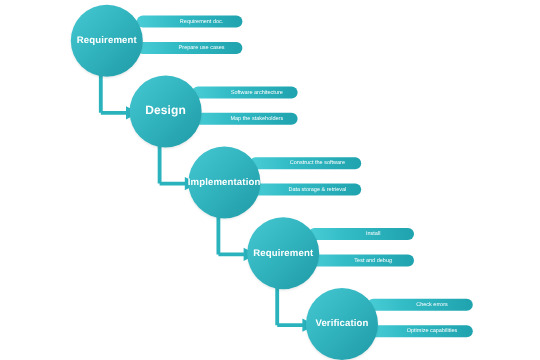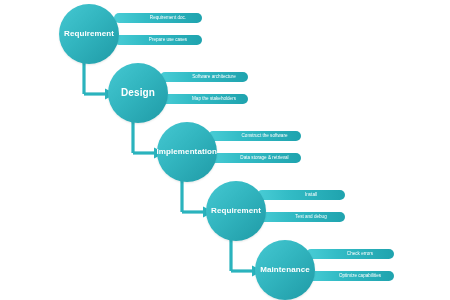--- a/index.html
+++ b/index.html
@@ -121,17 +121,17 @@
   </div>
 
   <div class="stage">
     <div class="pill" style="left:306px;top:249px;width:88px;height:10px;">
       <span class="pill-label" style="font-size:4.6px;">Check errors</span>
     </div>
     <div class="pill" style="left:306px;top:271px;width:88px;height:10px;">
       <span class="pill-label" style="font-size:4.6px;">Optimize capabilities</span>
     </div>
     <div class="node-circle" style="left:255px;top:240px;width:60px;height:60px;">
-      <span class="node-label" style="font-size:8px;">Maintenance</span>
+      <span class="node-label" style="font-size:8px;">Verification</span>
     </div>
   </div>
 
 </div>
 
 </body></html>

